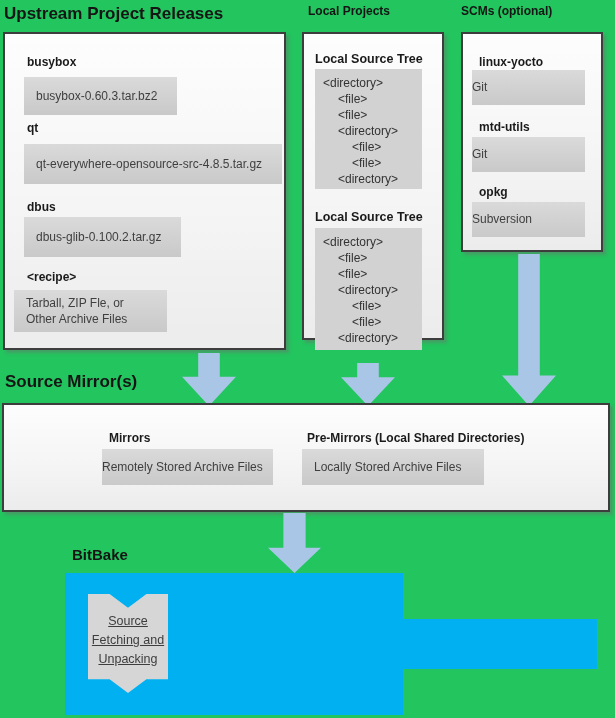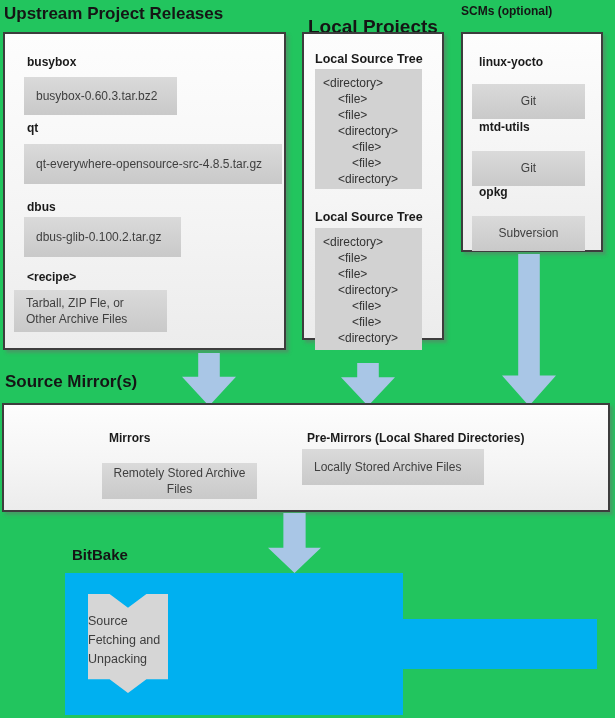--- a/index.html
+++ b/index.html
@@ -16,21 +16,21 @@
     background: #22c55e;
   }
   
   .sec-title {
     position: absolute;
     font-weight: bold;
     color: #151515;
     white-space: nowrap;
   }
   .t-upstream { left: 4px;   top: 4px;   font-size: 17px; }
-  .t-local    { left: 308px; top: 4px;   font-size: 19px; margin-top: 12px; }
+  .t-local    { left: 308px; top: 4px;   font-size: 12px; }
   .t-scms     { left: 461px; top: 4px;   font-size: 12px; }
   .t-mirrors  { left: 5px;   top: 372px; font-size: 17px; }
   .t-bitbake  { left: 72px;  top: 546px; font-size: 15px; }
 
   
   .panel {
     position: absolute;
     background: linear-gradient(180deg, #fdfdfd 0%, #f5f5f5 55%, #ececec 100%);
     border: 2px solid var(--panel-border, #3d3d3d);
     box-shadow: 3px 3px 3px rgba(110,110,110,0.45);
@@ -55,21 +55,21 @@
     background: linear-gradient(180deg, var(--item-gray-light, #dadada) 0%, var(--item-gray-dark, #c9c9c9) 100%);
     display: flex;
     align-items: center;
     font-size: 12px;
     color: #3f3f3f;
     box-sizing: border-box;
     white-space: pre-line;
     line-height: 1.35;
   }
   .pad-l { padding-left: 12px; }
-  .center-txt { justify-content: center; text-align: center; margin-top: 14px; }
+  .center-txt { text-align: center; }
 
   
   .tree-box {
     position: absolute;
     background: #d2d2d2;
     box-sizing: border-box;
     padding-top: 6px;
     font-size: 12px;
     color: #333333;
   }
@@ -111,24 +111,26 @@
     left: 402px; top: 619px; width: 195px; height: 50px;
     background: var(--bitbake-blue, #00b0f0);
   }
   .bb-chevron {
     position: absolute;
     left: 88px; top: 594px; width: 80px; height: 99px;
     background: #d6d6d6;
     clip-path: polygon(0 0, 27% 0, 50% 14%, 73% 0, 100% 0, 100% 86%, 73% 86%, 50% 100%, 27% 86%, 0 86%);
     box-sizing: border-box;
     padding-top: 18px;
+    text-align: center;
     font-size: 12.5px;
     line-height: 19px;
     color: #3d3d3d;
     white-space: pre-line;
+    text-decoration: underline;
   }
 </style>
 </head>
 <body>
 
 <div class="canvas">
 
   <div class="sec-title t-upstream">Upstream Project Releases</div>
   <div class="sec-title t-local">Local Projects</div>
   <div class="sec-title t-scms">SCMs (optional)</div>
@@ -191,21 +193,21 @@
     </div>
   </div>
 
   <div class="flow-arrow arrow-1"></div>
   <div class="flow-arrow arrow-2"></div>
   <div class="flow-arrow arrow-3"></div>
 
   <div class="sec-title t-mirrors">Source Mirror(s)</div>
   <div class="panel box-mirrors">
     <div class="entry-label" style="left:105px;top:26px">Mirrors</div>
-    <div class="gray-item center-txt" style="left:98px;top:44px;width:155px;height:36px">
+    <div class="gray-item center-txt" style="left:98px;top:44px;width:171px;height:36px">
       <span>Remotely Stored Archive Files</span>
     </div>
     <div class="entry-label" style="left:303px;top:26px">Pre-Mirrors (Local Shared Directories)</div>
     <div class="gray-item pad-l" style="left:298px;top:44px;width:182px;height:36px">
       <span>Locally Stored Archive Files</span>
     </div>
   </div>
 
   <div class="flow-arrow arrow-4"></div>
 

